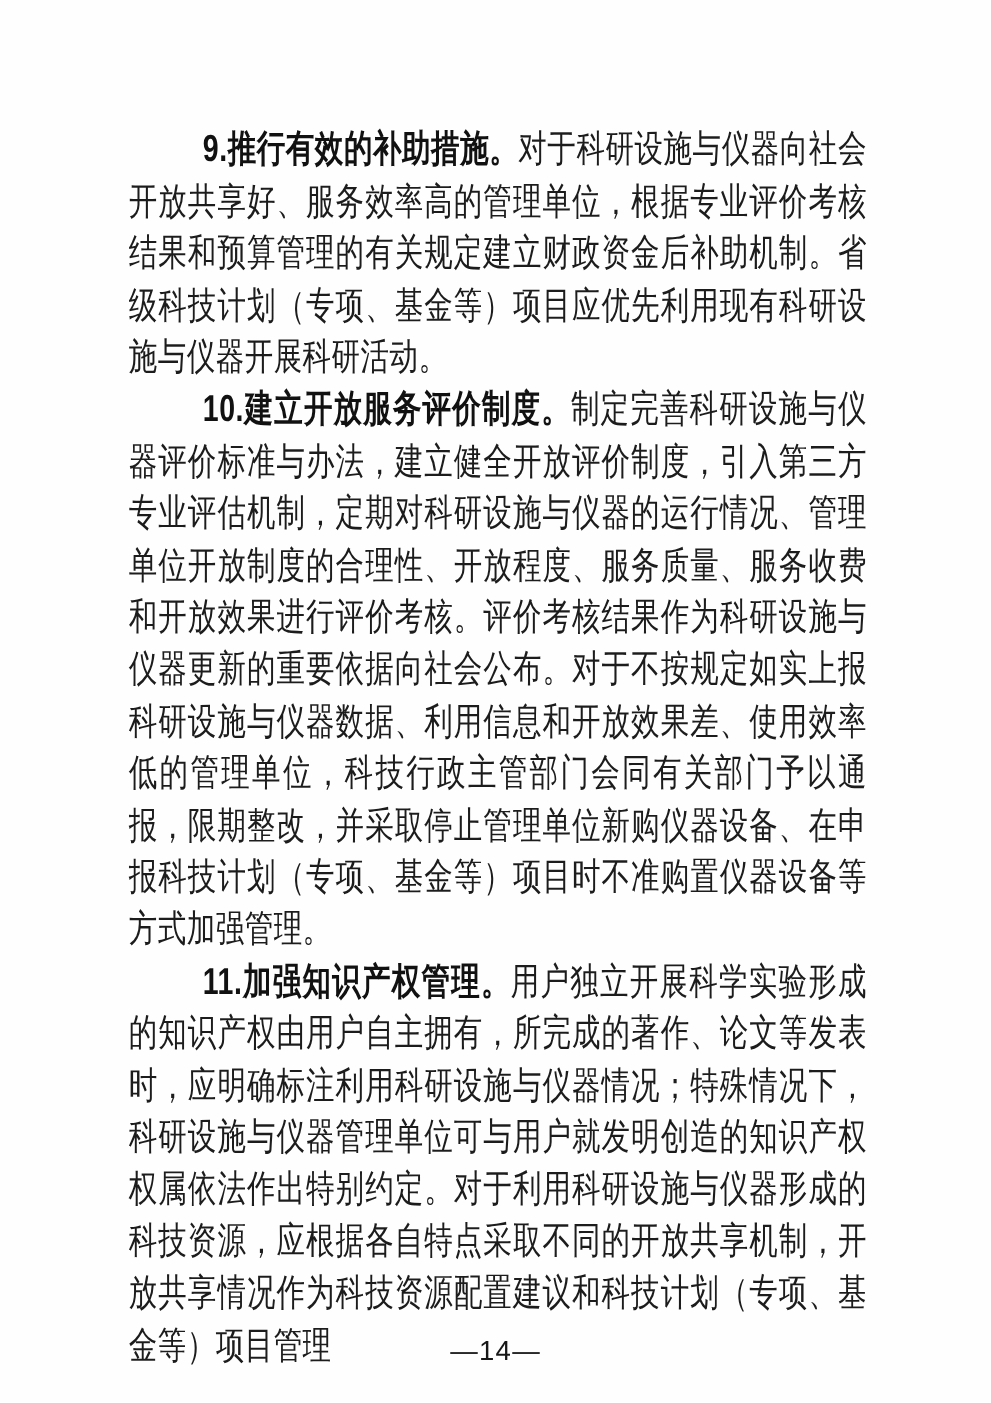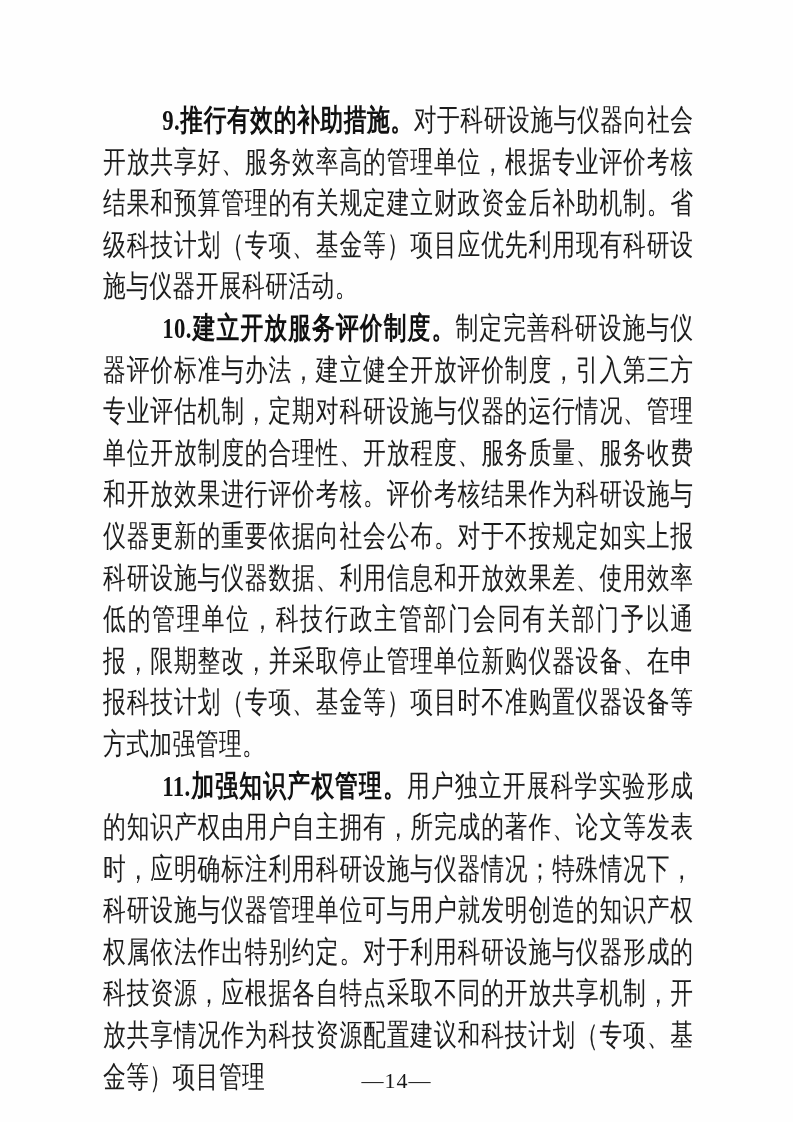--- a/index.html
+++ b/index.html
@@ -6,21 +6,21 @@
     margin: 0;
     padding: 0;
     background: #ffffff;
   }
   .page {
     position: relative;
     width: 793px;
     height: 1122px;
     background: #fefefe;
     overflow: hidden;
-    font-family: Liberation Serif, serif;
+    font-family: Liberation Sans, sans-serif;
     color: #1c1c1c;
   }
   .content {
     position: absolute;
     left: 103px;
     top: 99px;
     width: 777px;
     transform: scaleX(0.76);
     transform-origin: 0 0;
     font-size: 30px;

